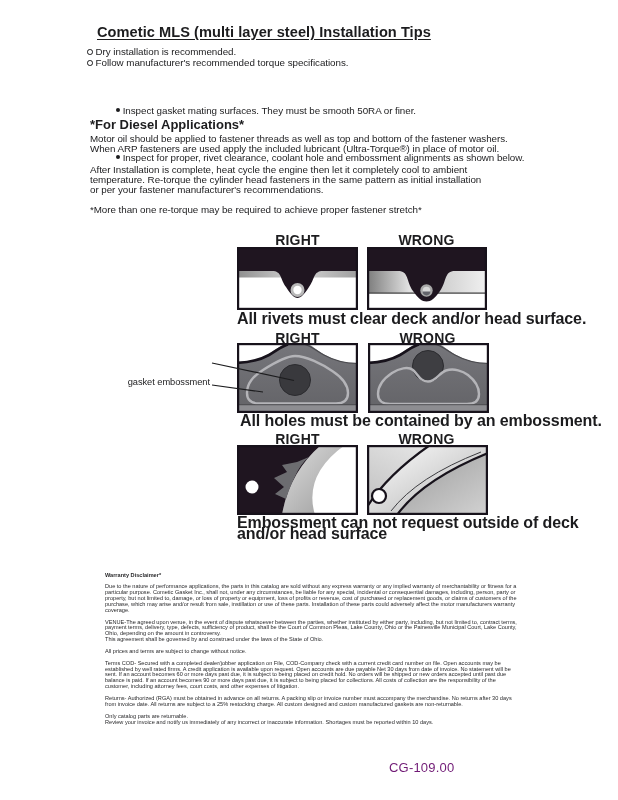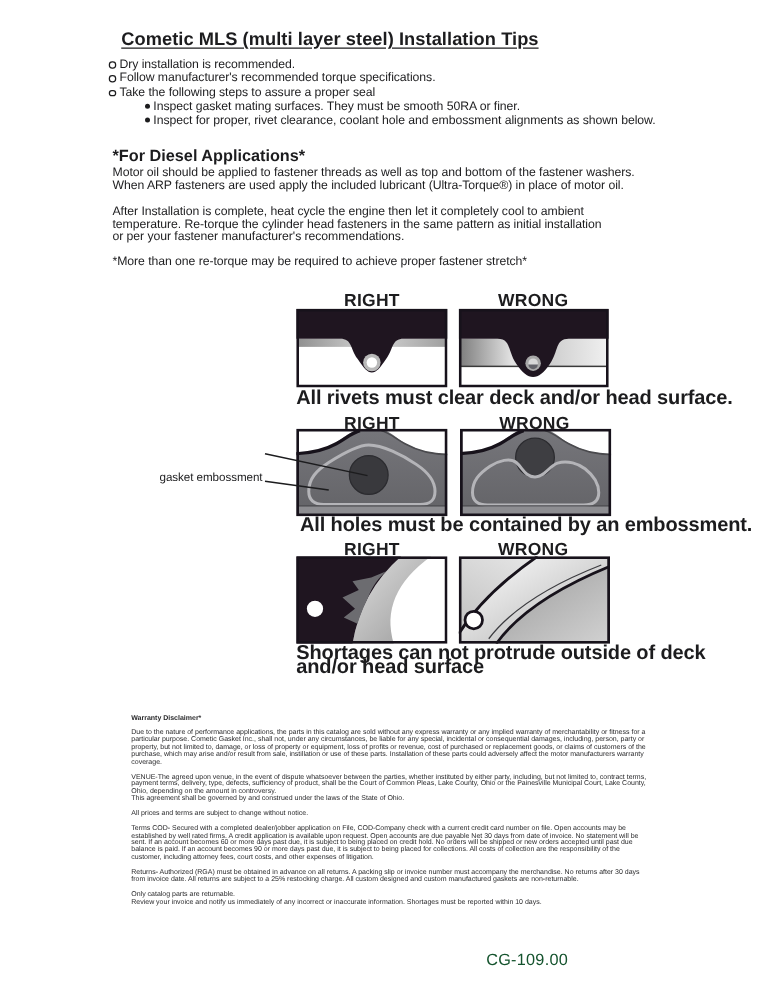--- a/index.html
+++ b/index.html
@@ -5,55 +5,51 @@
   html,body{margin:0;padding:0;background:#ffffff;}
   .page{position:relative;width:618px;height:800px;background:#ffffff;overflow:hidden;
         font-family:"Liberation Sans","DejaVu Sans",sans-serif;color:#1c1c1e;padding-left:22px;}
   .abs{position:absolute;}
   .title{left:97px;top:24px;font-size:14.6px;font-weight:700;text-decoration:underline;
          text-underline-offset:2px;letter-spacing:.05px;}
   .intro{left:87px;top:46px;font-size:9.8px;line-height:11.3px;letter-spacing:-.05px;}
   .b-row{display:flex;align-items:flex-start;}
   .o-marker{width:3.6px;height:3.6px;border:1px solid #1c1c1e;border-radius:50%;
             margin:3.2px 3px 0 0;flex:none;}
-  .sub{margin-left:29px;}
+  .sub{margin-left:29px;margin-top:36px;}
   .d-marker{width:4.2px;height:4.2px;background:#1c1c1e;border-radius:50%;
             margin:3px 2.5px 0 0;flex:none;}
   .h2{left:90px;top:117px;font-size:13px;font-weight:700;}
   .body-p{left:90px;font-size:9.8px;line-height:10.35px;white-space:pre-line;letter-spacing:-.05px;}
   .fig-label{font-size:14px;font-weight:700;width:121px;text-align:center;letter-spacing:.2px;}
   .caption{font-size:16px;font-weight:700;letter-spacing:-.1px;white-space:pre-line;line-height:11.2px;}
   .ann{font-size:9.3px;line-height:10.2px;text-align:right;width:112px;white-space:pre-line;letter-spacing:-.05px;}
   .panel{display:block;}
   .disclaimer{left:105px;top:573px;width:412px;font-size:5.6px;line-height:5.85px;
               color:#2a2a2c;letter-spacing:0;}
   .disclaimer .dh{font-weight:700;margin:0 0 5.5px 0;}
   .disclaimer p{margin:0 0 6px 0;white-space:pre-line;}
-  .footer-code{left:389px;top:760px;font-size:13px;letter-spacing:.2px;color:#14532d;}
+  .footer-code{left:389px;top:760px;font-size:13px;letter-spacing:.2px;color:#701a75;}
   svg{display:block;}
 </style>
 </head>
 <body>
 
 <div class="page">
 
   <div class="abs title">Cometic MLS (multi layer steel) Installation Tips</div>
 
   <div class="abs intro">
     <div class="b-row">
       <span class="o-marker"></span>
       <span>Dry installation is recommended.</span>
     </div>
     <div class="b-row">
       <span class="o-marker"></span>
       <span>Follow manufacturer's recommended torque specifications.</span>
-    </div>
-    <div class="b-row">
-      <span class="o-marker"></span>
-      <span>Take the following steps to assure a proper seal</span>
     </div>
     <div class="b-row sub">
       <span class="d-marker"></span>
       <span>Inspect gasket mating surfaces.  They must be smooth 50RA or finer.</span>
     </div>
     <div class="b-row sub">
       <span class="d-marker"></span>
       <span>Inspect for proper, rivet clearance, coolant hole and embossment alignments as shown below.</span>
     </div>
   </div>
@@ -192,21 +188,21 @@
     <rect width="121" height="70" fill="url(#g3wbg)"></rect>
     <path d="M63,0 H121 V8 Q55,35 30,70 H0 V62 Q20,30 63,0 Z" fill="url(#g3wband)"></path>
     <path d="M121,8 V70 H30 Q55,35 121,8 Z" fill="url(#g3wcorner)"></path>
     <path d="M63,0 Q20,30 0,62" stroke="#17121b" stroke-width="2.2" fill="none"></path>
     <path d="M121,8 Q55,35 30,70" stroke="#17121b" stroke-width="2.2" fill="none"></path>
     <path d="M114,7 Q50,32 24,66" stroke="#3c3c40" stroke-width="1" fill="none"></path>
     <circle cx="12" cy="51" r="7" fill="#ffffff" stroke="#17121b" stroke-width="2.2"></circle>
     <rect x="1.1" y="1.1" width="118.8" height="67.8" fill="none" stroke="#17121b" stroke-width="2.2"></rect>
   </svg>
 
-  <div class="abs caption" style="left:237px;top:517px;">Shortages can not protrude outside of deck
+  <div class="abs caption" style="left:237px;top:517px;">Embossment can not request outside of deck
 and/or head surface</div>
 
   <div class="abs disclaimer">
     <div class="dh">Warranty Disclaimer*</div>
     <p>Due to the nature of performance applications, the parts in this catalog are sold without any express warranty or any implied warranty of merchantability or fitness for a particular purpose.  Cometic Gasket Inc., shall not, under any circumstances, be liable for any special, incidental or consequential damages, including, person, party or property, but not limited to, damage, or loss of property or equipment, loss of profits or revenue, cost of purchased or replacement goods, or claims of customers of the purchase, which may arise and/or result from sale, instillation or use of these parts.  Installation of these parts could adversely affect the motor manufacturers warranty coverage.</p>
     <p>VENUE-The agreed upon venue, in the event of dispute whatsoever between the parties, whether instituted by either party, including, but not limited to, contract terms, payment terms, delivery, type, defects, sufficiency of product, shall be the Court of Common Pleas, Lake County, Ohio or the Painesville Municipal Court, Lake County, Ohio, depending on the amount in controversy.
 This agreement shall be governed by and construed under the laws of the State of Ohio.</p>
     <p>All prices and terms are subject to change without notice.</p>
     <p>Terms COD- Secured with a completed dealer/jobber application on File, COD-Company check with a current credit card number on file.  Open accounts may be established by well rated firms.  A credit application is available upon request.  Open accounts are due payable Net 30 days from date of invoice.  No statement will be sent.  If an account becomes 60 or more days past due, it is subject to being placed on credit hold.  No orders will be shipped or new orders accepted until past due balance is paid.  If an account becomes 90 or more days past due, it is subject to being placed for collections.  All costs of collection are the responsibility of the customer, including attorney fees, court costs, and other expenses of litigation.</p>
     <p>Returns- Authorized (RGA) must be obtained in advance on all returns.  A packing slip or invoice number must accompany the merchandise.  No returns after 30 days from invoice date.  All returns are subject to a 25% restocking charge.  All custom designed and custom manufactured gaskets are non-returnable.</p>

